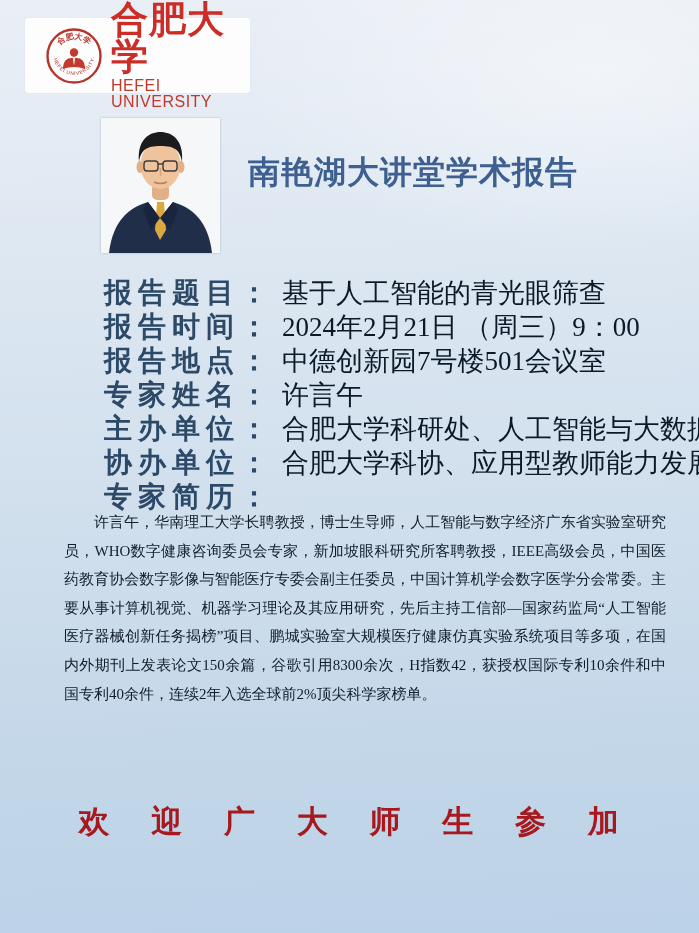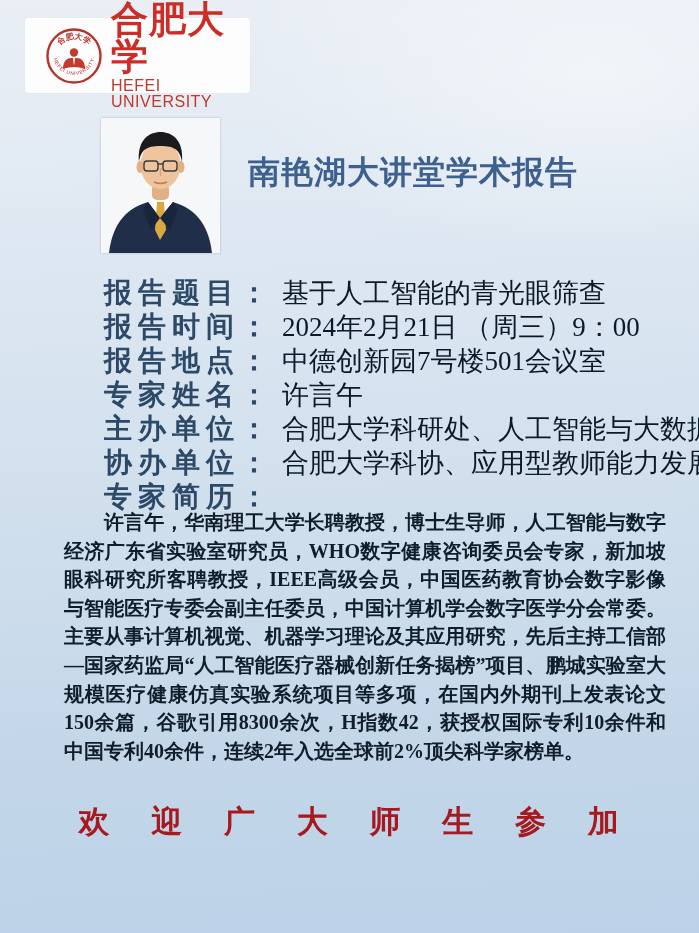--- a/index.html
+++ b/index.html
@@ -46,21 +46,21 @@
   .field-label{
     flex:0 0 178px;font-size:28px;font-weight:bold;color:#2c4a68;
     letter-spacing:6px;white-space:nowrap;
   }
   .field-value{
     font-size:27px;font-weight:normal;color:#0c1a28;white-space:nowrap;
   }
   
   .bio{
     position:absolute;left:64px;top:508px;width:602px;
-    font-size:20px;line-height:28.6px;font-weight:bold;color:#101d2b;
+    font-size:15px;line-height:28.6px;font-weight:normal;color:#101d2b;
     text-align:justify;text-indent:2em;margin:0;
   }
   
   .welcome{
     position:absolute;left:0;top:801px;width:699px;text-align:center;
     font-size:31px;font-weight:bold;color:#a6191e;
     letter-spacing:2px;word-spacing:30px;white-space:nowrap;
   }
 </style>
 </head>

